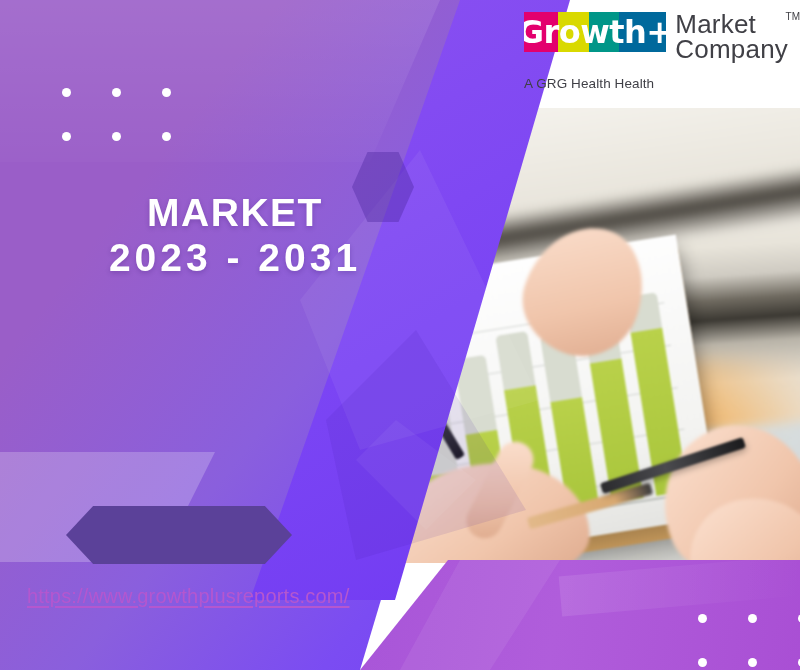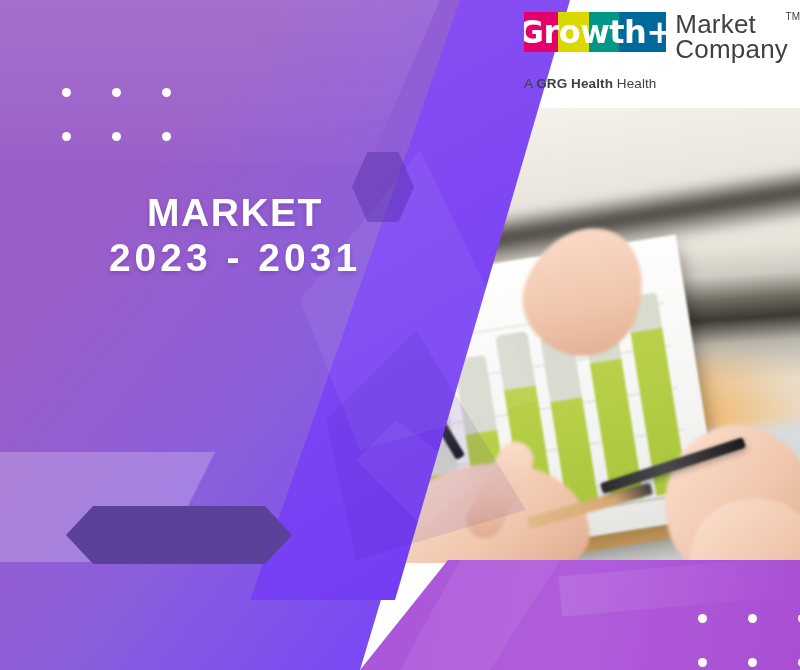--- a/index.html
+++ b/index.html
@@ -432,21 +432,21 @@
     top: 0;
     font-size: 10px;
     color: #404046;
   }
   .logo-sub {
     margin-top: 8px;
     font-size: 13.5px;
     color: #3f3f46;
     letter-spacing: 0.1px;
   }
-  .logo-sub b { font-weight: bold; }
+  .logo-sub b { font-weight: normal; }
 </style>
 </head>
 <body>
 
 <div id="cover">
 
   <div class="photo-wrap">
     <div class="photo">
       <div class="top-panel"></div>
       <div class="dark-band"></div>
@@ -516,20 +516,21 @@
     <div class="dot"></div>
     <div class="dot"></div>
     <div class="dot"></div>
   </div>
 
   <div class="title-block">
     <div class="title-line">MARKET</div>
     <div class="title-line years">2023 - 2031</div>
   </div>
 
+  <a class="url" href="#">https://www.growthplusreports.com/</a>
 
   <div class="logo">
     <div class="logo-top">
       <div class="logo-mark">
         <div class="band band-1"></div>
         <div class="band band-2"></div>
         <div class="band band-3"></div>
         <div class="band band-4"></div>
         <div class="logo-word">Growth+</div>
       </div>

